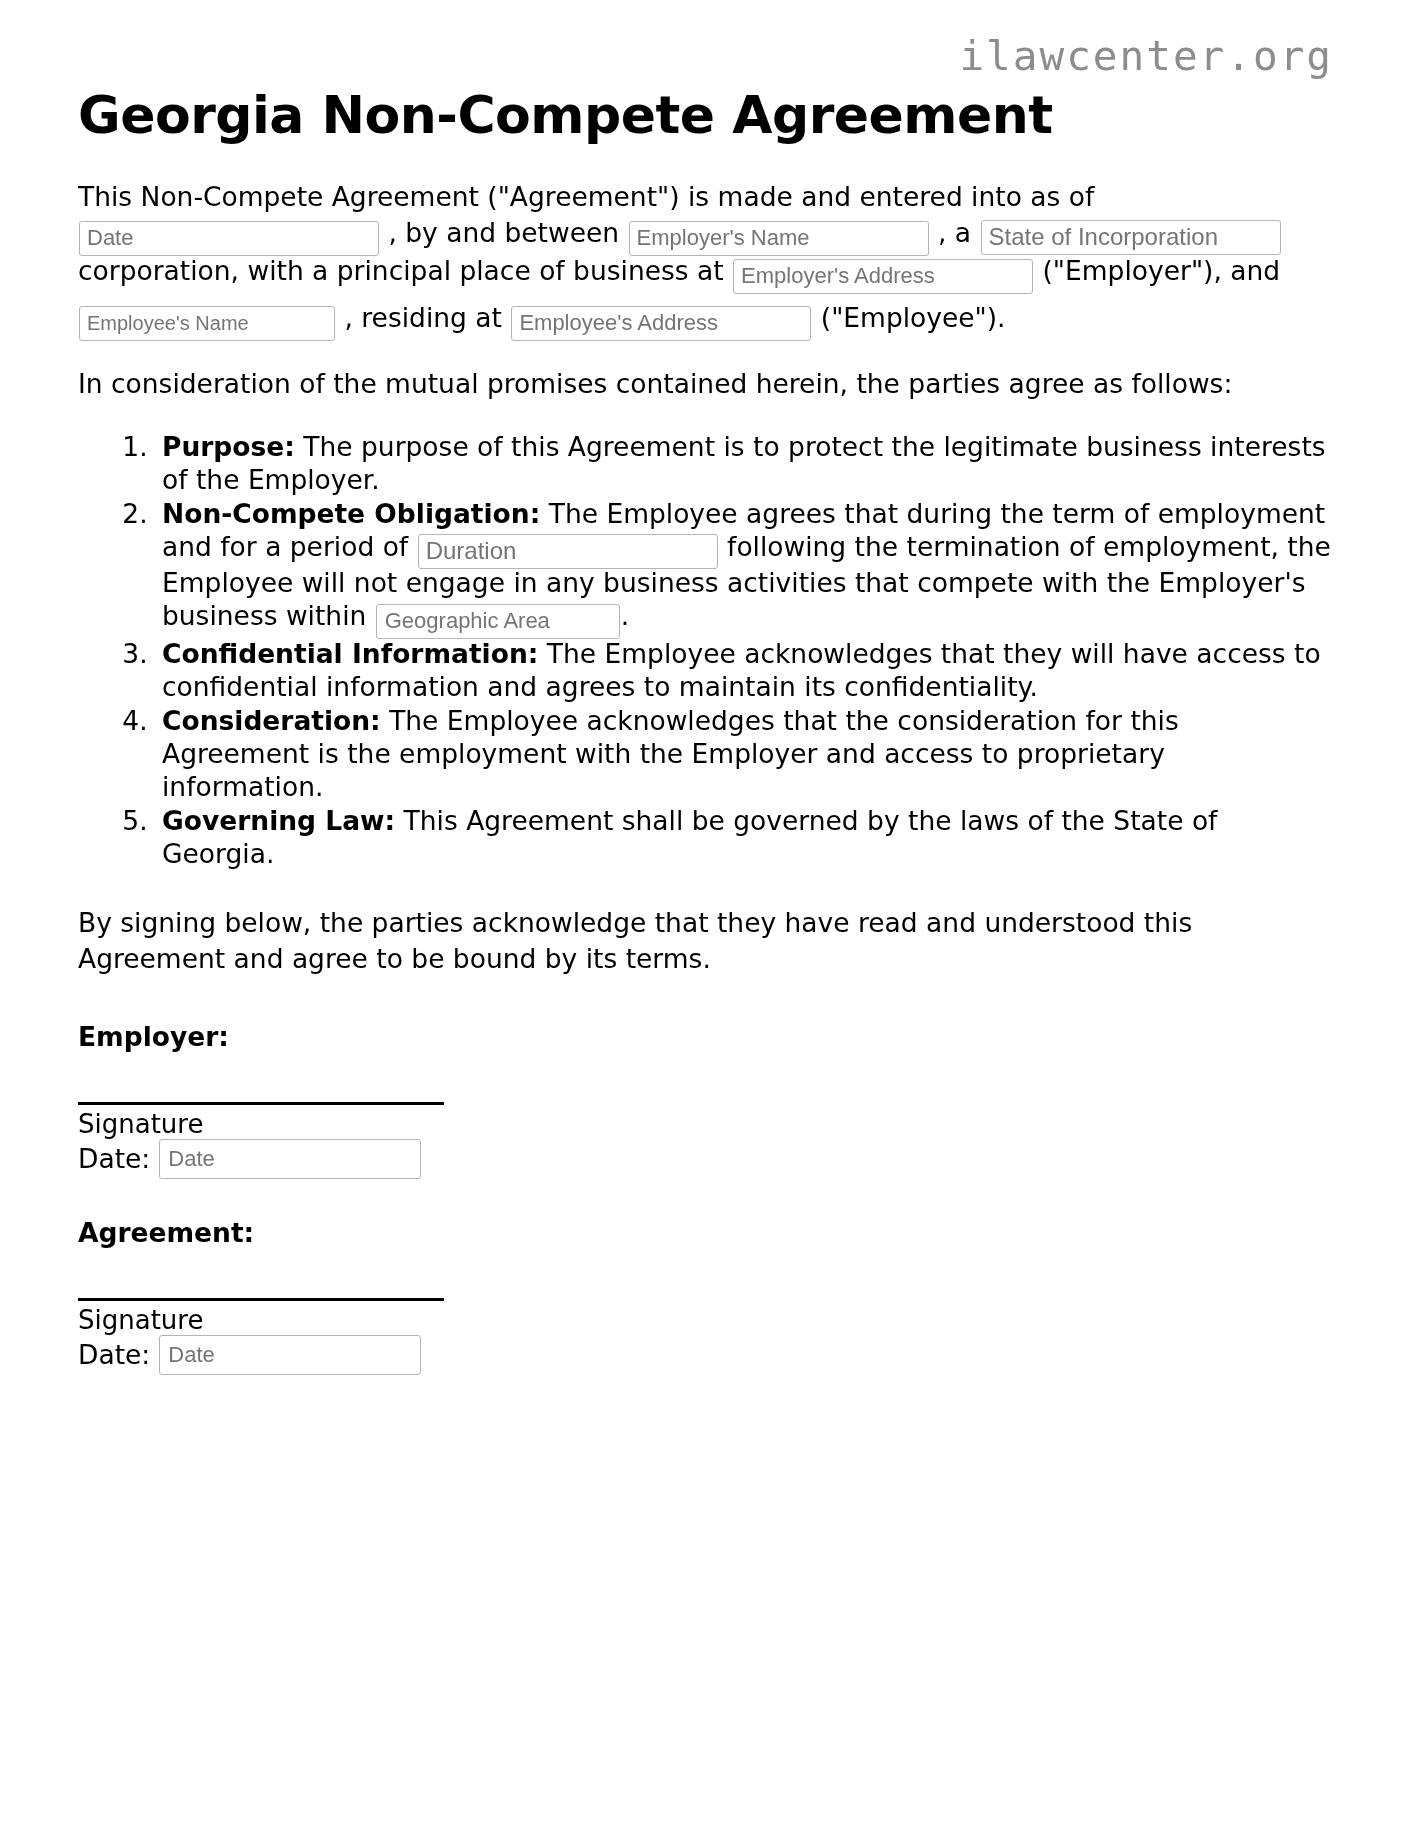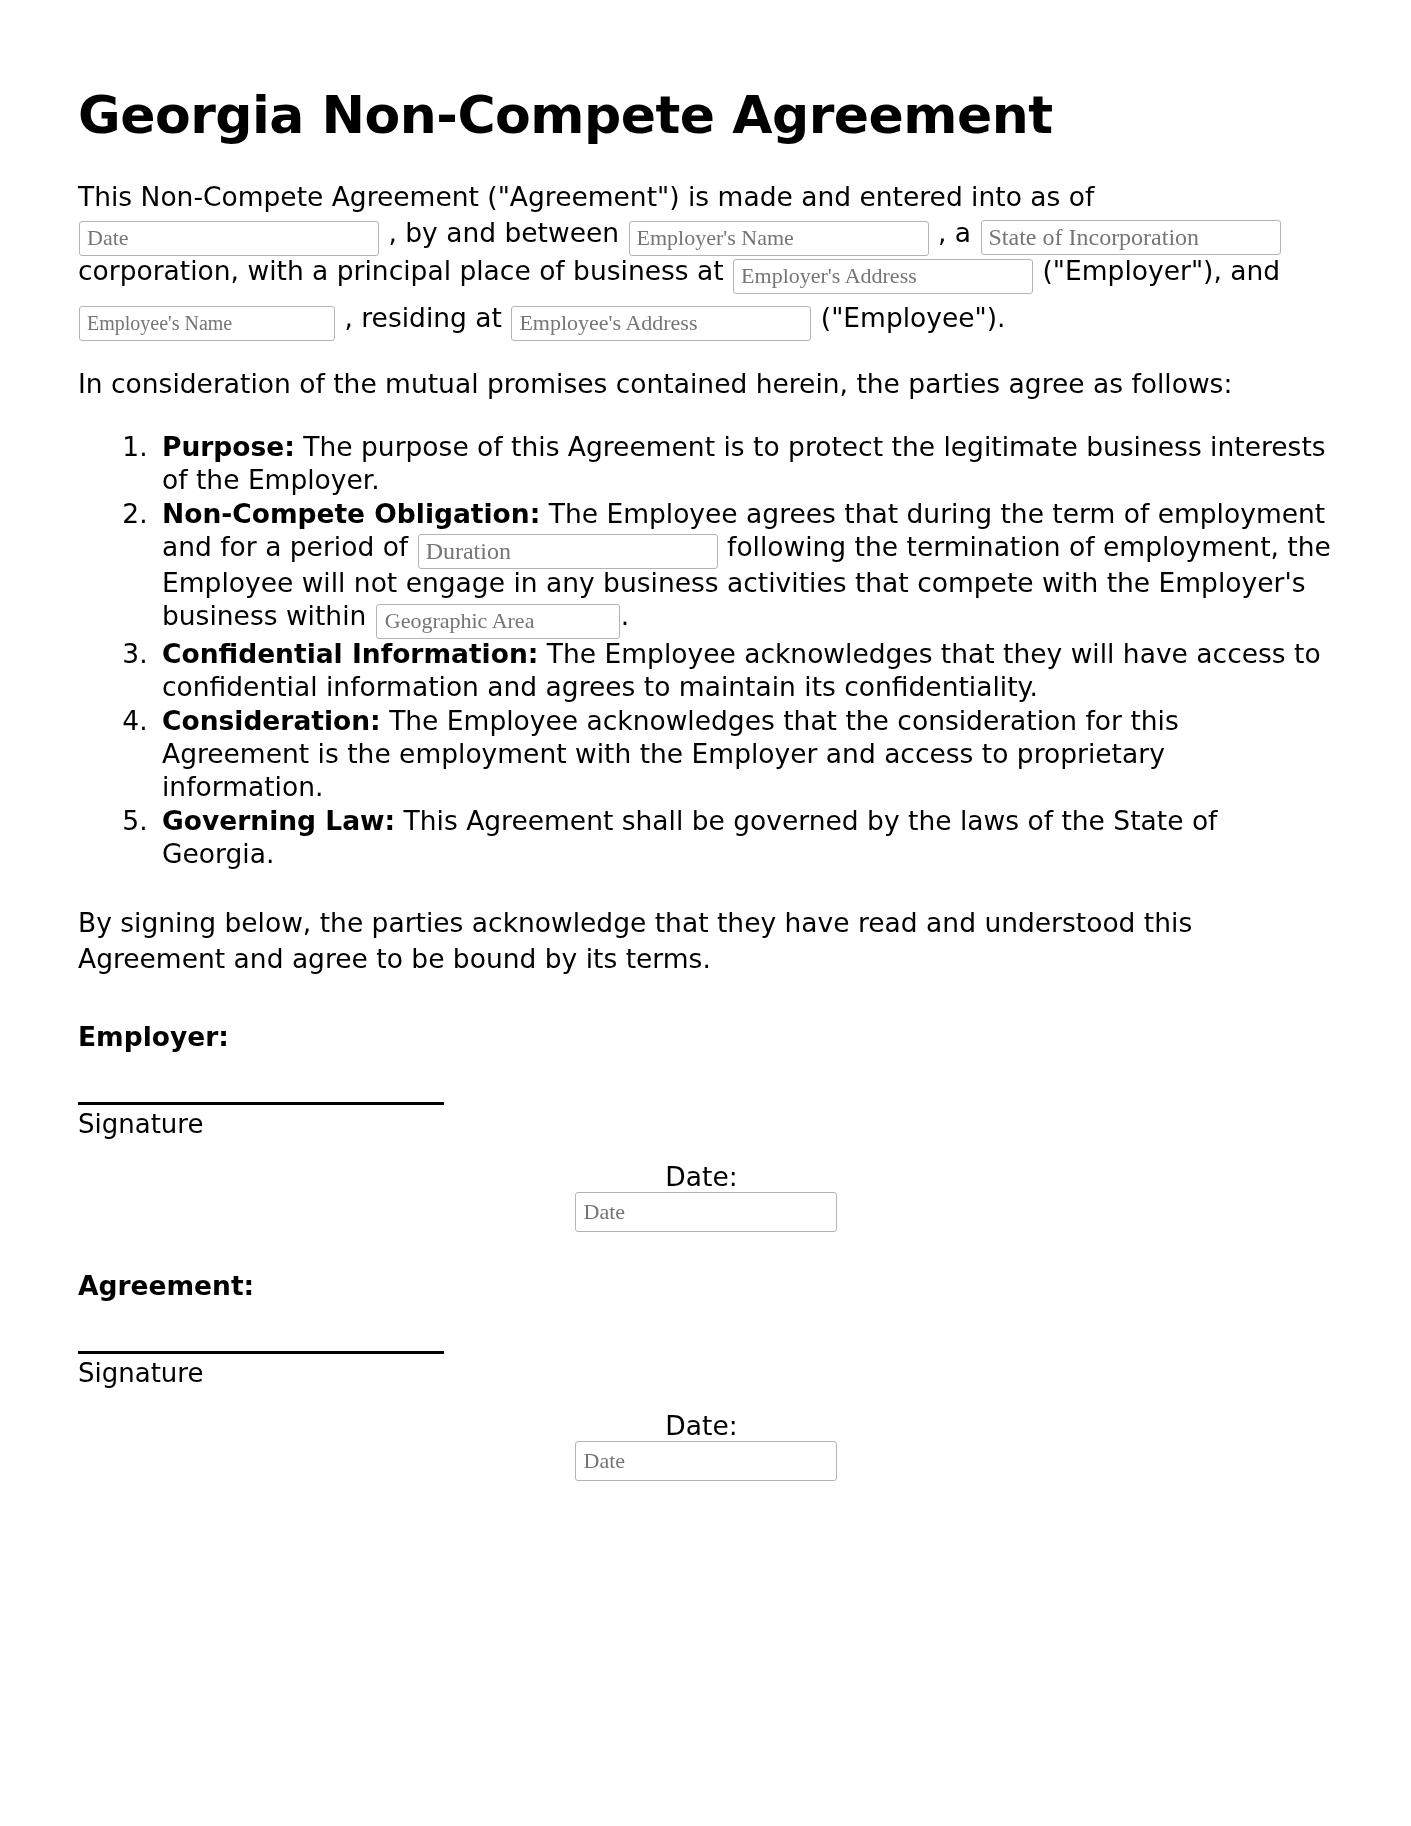--- a/index.html
+++ b/index.html
@@ -63,21 +63,21 @@
 
   
   .field {
     display: inline-block;
     vertical-align: baseline;
     box-sizing: border-box;
     border: 1px solid #b4b4b4;
     border-radius: 3px;
     background: #ffffff;
     color: #7f1d1d;
-    font-family: Liberation Serif, serif;
+    font-family: Liberation Sans, sans-serif;
     padding: 3px 7px 4px 7px;
     margin: 0 1px;
     overflow: hidden;
     white-space: nowrap;
     position: relative;
     top: 3px;
   }
   .f-date        { width: 300px; font-size: 22px; line-height: 26px; }
   .f-empname     { width: 300px; font-size: 22px; line-height: 26px; }
   .f-state       { width: 300px; font-size: 24px; line-height: 26px; }
@@ -116,38 +116,37 @@
     margin: 50px 0 0 0;
   }
   .sig-label {
     font-size: 26px;
     line-height: 30px;
     margin: 4px 0 0 0;
   }
   .date-row {
     display: flex;
     align-items: center;
-    margin-top: 22px;
-    font-size: 26.5px;
-    flex-direction: column;
+    font-size: 26.5px;
   }
   .date-row .date-label { margin-right: 8px; }
   .date-row .field {
     top: 0;
     width: 262px;
     font-size: 22px;
     line-height: 28px;
     padding: 5px 8px;
   }
 </style>
 </head>
 <body>
 
 <div class="page">
 
+  <div class="watermark">ilawcenter.org</div>
 
   <h1 class="doc-title">Georgia Non-Compete Agreement</h1>
 
   <p class="para intro-para">
     <span>This Non-Compete Agreement ("Agreement") is made and entered into as of</span>
     <input class="field f-date" type="text" placeholder="Date" style="">
     <span>, by and between</span>
     <input class="field f-empname" type="text" placeholder="Employer's Name" style="">
     <span>, a</span>
     <input class="field f-state" type="text" placeholder="State of Incorporation" style="">

